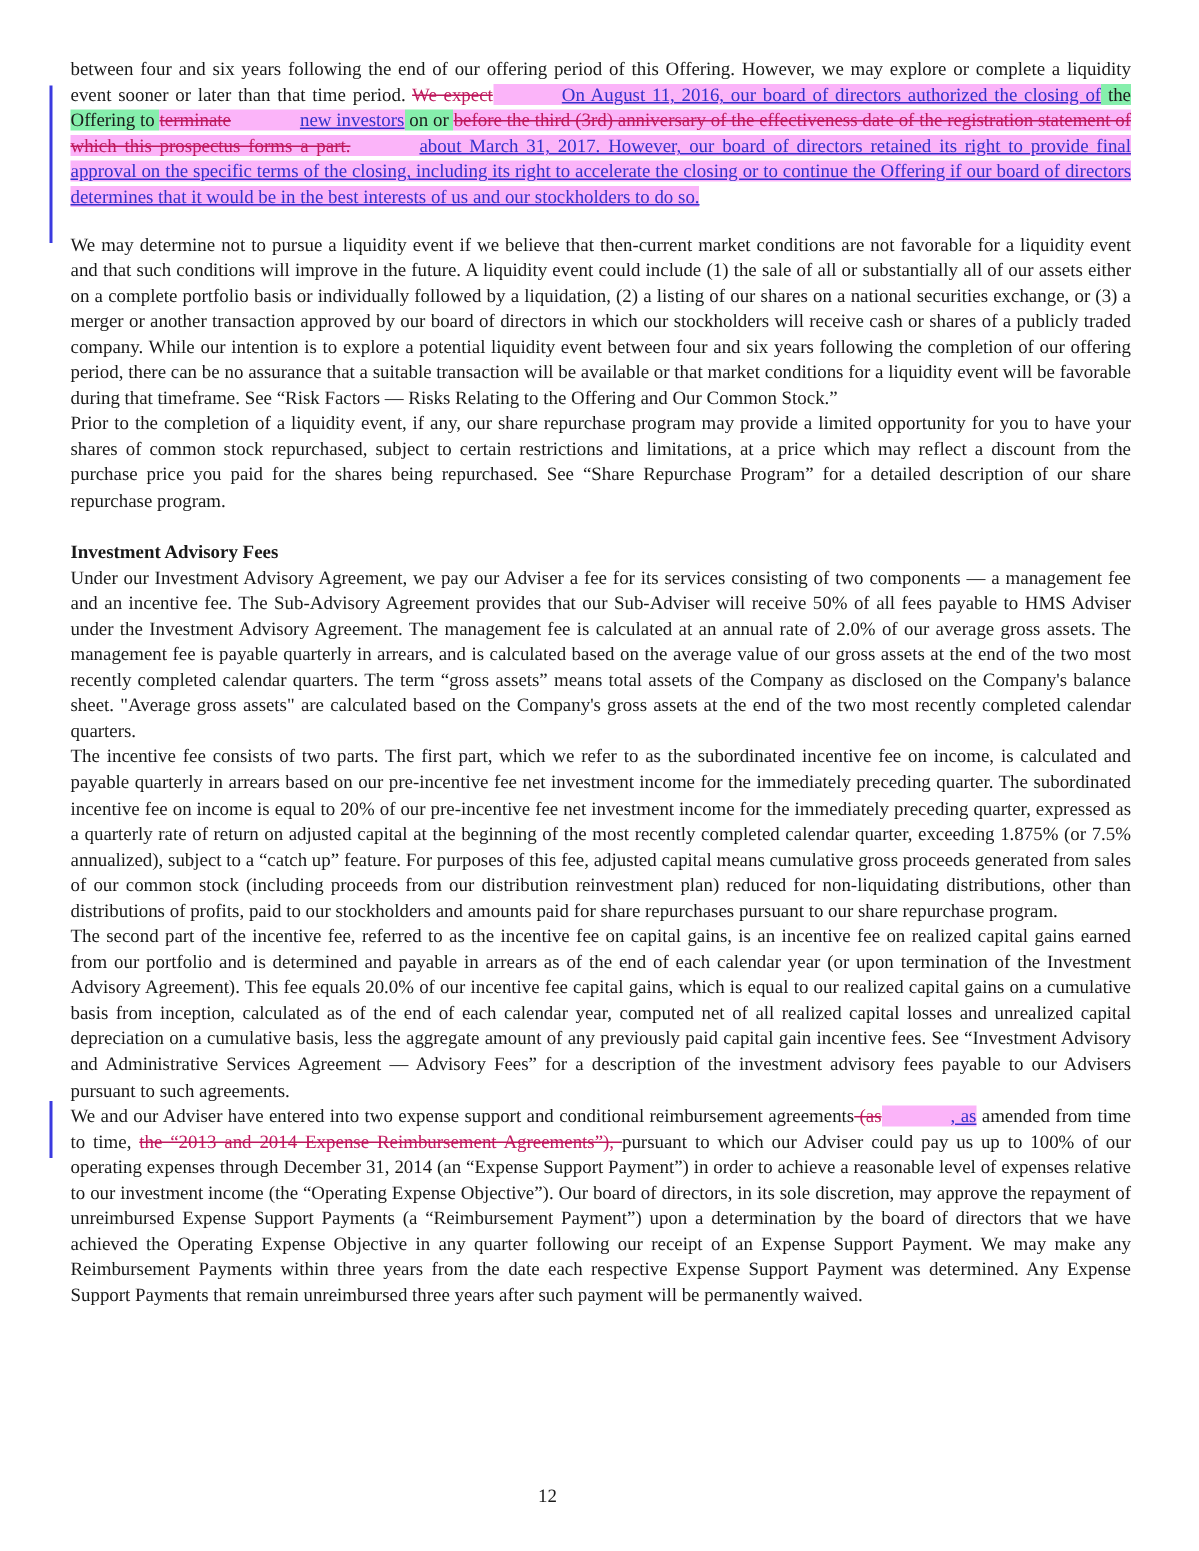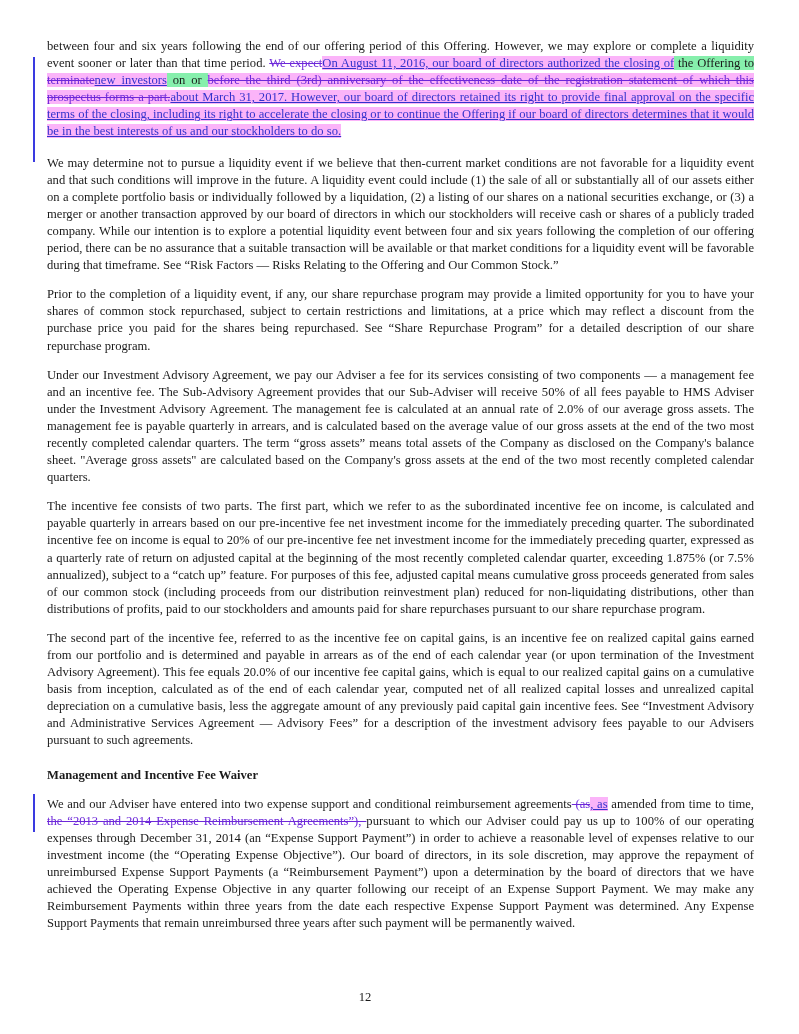--- a/index.html
+++ b/index.html
@@ -2,52 +2,52 @@
 <html><head>
 <meta charset="utf-8">
 <style>
   html, body { margin: 0; padding: 0; background: #ffffff; }
   body { width: 799px; height: 1034px; position: relative; overflow: hidden;
          font-family: "Liberation Serif", "DejaVu Serif", serif; color: #1a1a1a; }
   .page { position: absolute; left: 47px; top: 0; width: 707px; }
   .para { font-size: 12.6px; line-height: 17.1px; text-align: justify; margin: 0; position: relative; }
   .p1 { margin-top: 38px; }
   .gap-lg { margin-top: 14px; }
-  .gap { margin-top: 12px; }
+  .gap { margin-top: 0; }
   .heading { font-size: 12.6px; line-height: 17.1px; font-weight: bold; margin: 17px 0 0 0; }
-  .del { color: #6d28d9; text-decoration: line-through; background: #fbb4f9; }
+  .del { color: #be185d; text-decoration: line-through; background: #fbb4f9; }
   .del.nobg { background: transparent; }
-  .ins { color: #3333cc; text-decoration: underline; background: #fbb4f9; }
+  .ins { color: #3333cc; text-decoration: underline; background: #fbb4f9; padding-left: 46px; }
   .hl { background: #86efac; }
   .changebar { position: absolute; left: -14px; width: 2px; background: #3a3ae0; }
   .page-number { position: absolute; left: 0; width: 730px; top: 990px; text-align: center;
                  font-size: 12.6px; }
 </style>
 </head>
 <body>
 
 <div class="page">
 
   <p class="para p1">
     <span class="changebar" style="top:19px;height:105px;"></span>
     <span>between four and six years following the end of our offering period of this Offering. However, we may explore or complete a liquidity event sooner or later than that time period. </span><span class="del nobg">We expect</span><span class="ins">On August 11, 2016, our board of directors authorized the closing of</span><span class="hl"> the Offering to </span><span class="del">terminate</span><span class="ins">new investors</span><span class="hl"> on or </span><span class="del">before the third (3rd) anniversary of the effectiveness date of the registration statement of which this prospectus forms a part.</span><span class="ins">about March 31, 2017. However, our board of directors retained its right to provide final approval on the specific terms of the closing, including its right to accelerate the closing or to continue the Offering if our board of directors determines that it would be in the best interests of us and our stockholders to do so. </span>
   </p>
 
   <p class="para gap-lg">We may determine not to pursue a liquidity event if we believe that then-current market conditions are not favorable for a liquidity event and that such conditions will improve in the future. A liquidity event could include (1) the sale of all or substantially all of our assets either on a complete portfolio basis or individually followed by a liquidation, (2) a listing of our shares on a national securities exchange, or (3) a merger or another transaction approved by our board of directors in which our stockholders will receive cash or shares of a publicly traded company. While our intention is to explore a potential liquidity event between four and six years following the completion of our offering period, there can be no assurance that a suitable transaction will be available or that market conditions for a liquidity event will be favorable during that timeframe. See “Risk Factors — Risks Relating to the Offering and Our Common Stock.”</p>
 
   <p class="para gap">Prior to the completion of a liquidity event, if any, our share repurchase program may provide a limited opportunity for you to have your shares of common stock repurchased, subject to certain restrictions and limitations, at a price which may reflect a discount from the purchase price you paid for the shares being repurchased. See “Share Repurchase Program” for a detailed description of our share repurchase program.</p>
 
+  <h3 class="heading">Investment Advisory Fees</h3>
 
   <p class="para gap">Under our Investment Advisory Agreement, we pay our Adviser a fee for its services consisting of two components — a management fee and an incentive fee. The Sub-Advisory Agreement provides that our Sub-Adviser will receive 50% of all fees payable to HMS Adviser under the Investment Advisory Agreement. The management fee is calculated at an annual rate of 2.0% of our average gross assets. The management fee is payable quarterly in arrears, and is calculated based on the average value of our gross assets at the end of the two most recently completed calendar quarters. The term “gross assets” means total assets of the Company as disclosed on the Company's balance sheet. "Average gross assets" are calculated based on the Company's gross assets at the end of the two most recently completed calendar quarters.</p>
 
   <p class="para gap">The incentive fee consists of two parts. The first part, which we refer to as the subordinated incentive fee on income, is calculated and payable quarterly in arrears based on our pre-incentive fee net investment income for the immediately preceding quarter. The subordinated incentive fee on income is equal to 20% of our pre-incentive fee net investment income for the immediately preceding quarter, expressed as a quarterly rate of return on adjusted capital at the beginning of the most recently completed calendar quarter, exceeding 1.875% (or 7.5% annualized), subject to a “catch up” feature. For purposes of this fee, adjusted capital means cumulative gross proceeds generated from sales of our common stock (including proceeds from our distribution reinvestment plan) reduced for non-liquidating distributions, other than distributions of profits, paid to our stockholders and amounts paid for share repurchases pursuant to our share repurchase program.</p>
 
   <p class="para gap">The second part of the incentive fee, referred to as the incentive fee on capital gains, is an incentive fee on realized capital gains earned from our portfolio and is determined and payable in arrears as of the end of each calendar year (or upon termination of the Investment Advisory Agreement). This fee equals 20.0% of our incentive fee capital gains, which is equal to our realized capital gains on a cumulative basis from inception, calculated as of the end of each calendar year, computed net of all realized capital losses and unrealized capital depreciation on a cumulative basis, less the aggregate amount of any previously paid capital gain incentive fees. See “Investment Advisory and Administrative Services Agreement — Advisory Fees” for a description of the investment advisory fees payable to our Advisers pursuant to such agreements.</p>
 
-  <h3 class="heading">Management and Incentive Fee Waiver</h3>
 
   <p class="para gap">
     <span class="changebar" style="top:-2px;height:38px;"></span>
     <span>We and our Adviser have entered into two expense support and conditional reimbursement agreements</span><span class="del nobg"> (as</span><span class="ins">, as</span><span> amended from time to time, </span><span class="del nobg">the “2013 and 2014 Expense Reimbursement Agreements”), </span><span>pursuant to which our Adviser could pay us up to 100% of our operating expenses through December 31, 2014 (an “Expense Support Payment”) in order to achieve a reasonable level of expenses relative to our investment income (the “Operating Expense Objective”). Our board of directors, in its sole discretion, may approve the repayment of unreimbursed Expense Support Payments (a “Reimbursement Payment”) upon a determination by the board of directors that we have achieved the Operating Expense Objective in any quarter following our receipt of an Expense Support Payment. We may make any Reimbursement Payments within three years from the date each respective Expense Support Payment was determined. Any Expense Support Payments that remain unreimbursed three years after such payment will be permanently waived.</span>
   </p>
 
 </div>
 
 <div class="page-number">12</div>
 

